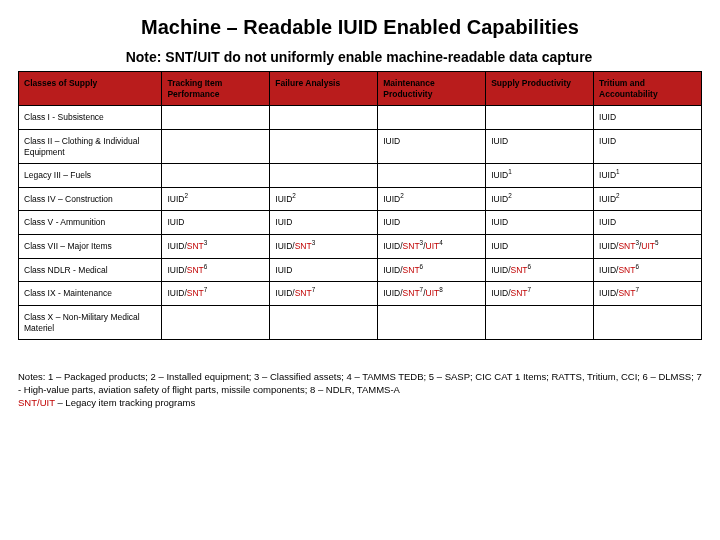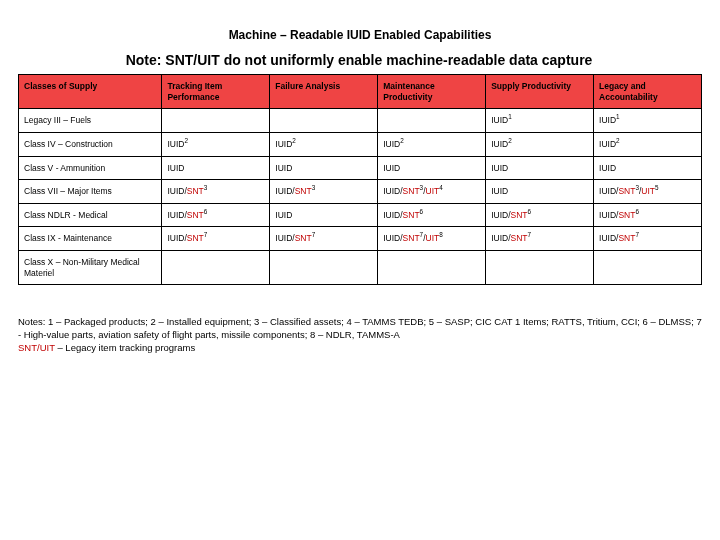--- a/index.html
+++ b/index.html
@@ -7,23 +7,23 @@
     padding: 16px 18px;
     font-family: Arial, Helvetica, sans-serif;
     background: #fff;
     color: #000;
     width: 720px;
     box-sizing: border-box;
     font-size: 9px;
   }
   h1.title {
     text-align: center;
-    font-size: 12px;
+    font-size: 20px;
     font-weight: bold;
-    margin: 12px 0 10px 0;
+    margin: 0 0 10px 0;
     font-family: Arial, Helvetica, sans-serif;
   }
   .note-line {
     text-align: center;
     font-size: 14px;
     font-weight: bold;
     margin: 0 0 6px 0;
     padding-right: 2px;
   }
   table {
@@ -37,21 +37,21 @@
     border: 1px solid #000;
     padding: 6px 5px;
     text-align: left;
     vertical-align: top;
     font-size: 8.5px;
     line-height: 1.25;
     word-wrap: break-word;
   }
   th {
     font-weight: bold;
-    background: #ef4444;
+    background: #b91c1c;
   }
   .footnotes {
     margin-top: 31px;
     font-size: 9.5px;
     line-height: 1.35;
   }
   .red { color: #c00000; }
   sup { font-size: 0.75em; line-height: 0; }
 </style>
 </head>
@@ -72,24 +72,40 @@
       <col class="c4">
       <col class="c5">
   </colgroup>
   <thead>
     <tr>
       <th>Classes of Supply</th>
       <th>Tracking Item Performance</th>
       <th>Failure Analysis</th>
       <th>Maintenance Productivity</th>
       <th>Supply Productivity</th>
-      <th>Legacy and Accountability</th>
+      <th>Tritium and Accountability</th>
     </tr>
   </thead>
   <tbody id="tbody">
+      <tr>
+        <td>Class I - Subsistence</td>
+        <td></td>
+        <td></td>
+        <td></td>
+        <td></td>
+        <td>IUID</td>
+      </tr>
+      <tr>
+        <td>Class II – Clothing &amp; Individual Equipment</td>
+        <td></td>
+        <td></td>
+        <td>IUID</td>
+        <td>IUID</td>
+        <td>IUID</td>
+      </tr>
       <tr>
         <td>Legacy III – Fuels</td>
         <td></td>
         <td></td>
         <td></td>
         <td>IUID<sup>1</sup></td>
         <td>IUID<sup>1</sup></td>
       </tr>
       <tr>
         <td>Class IV – Construction</td>

